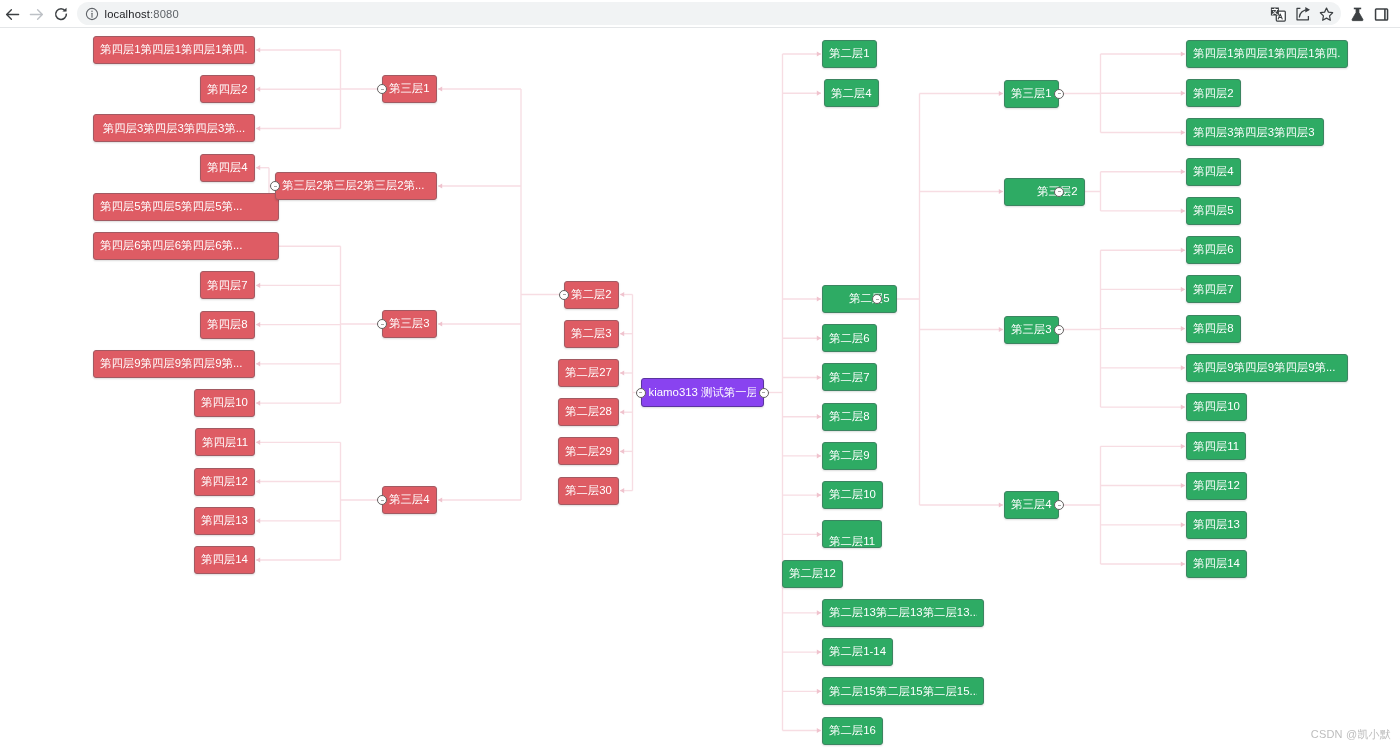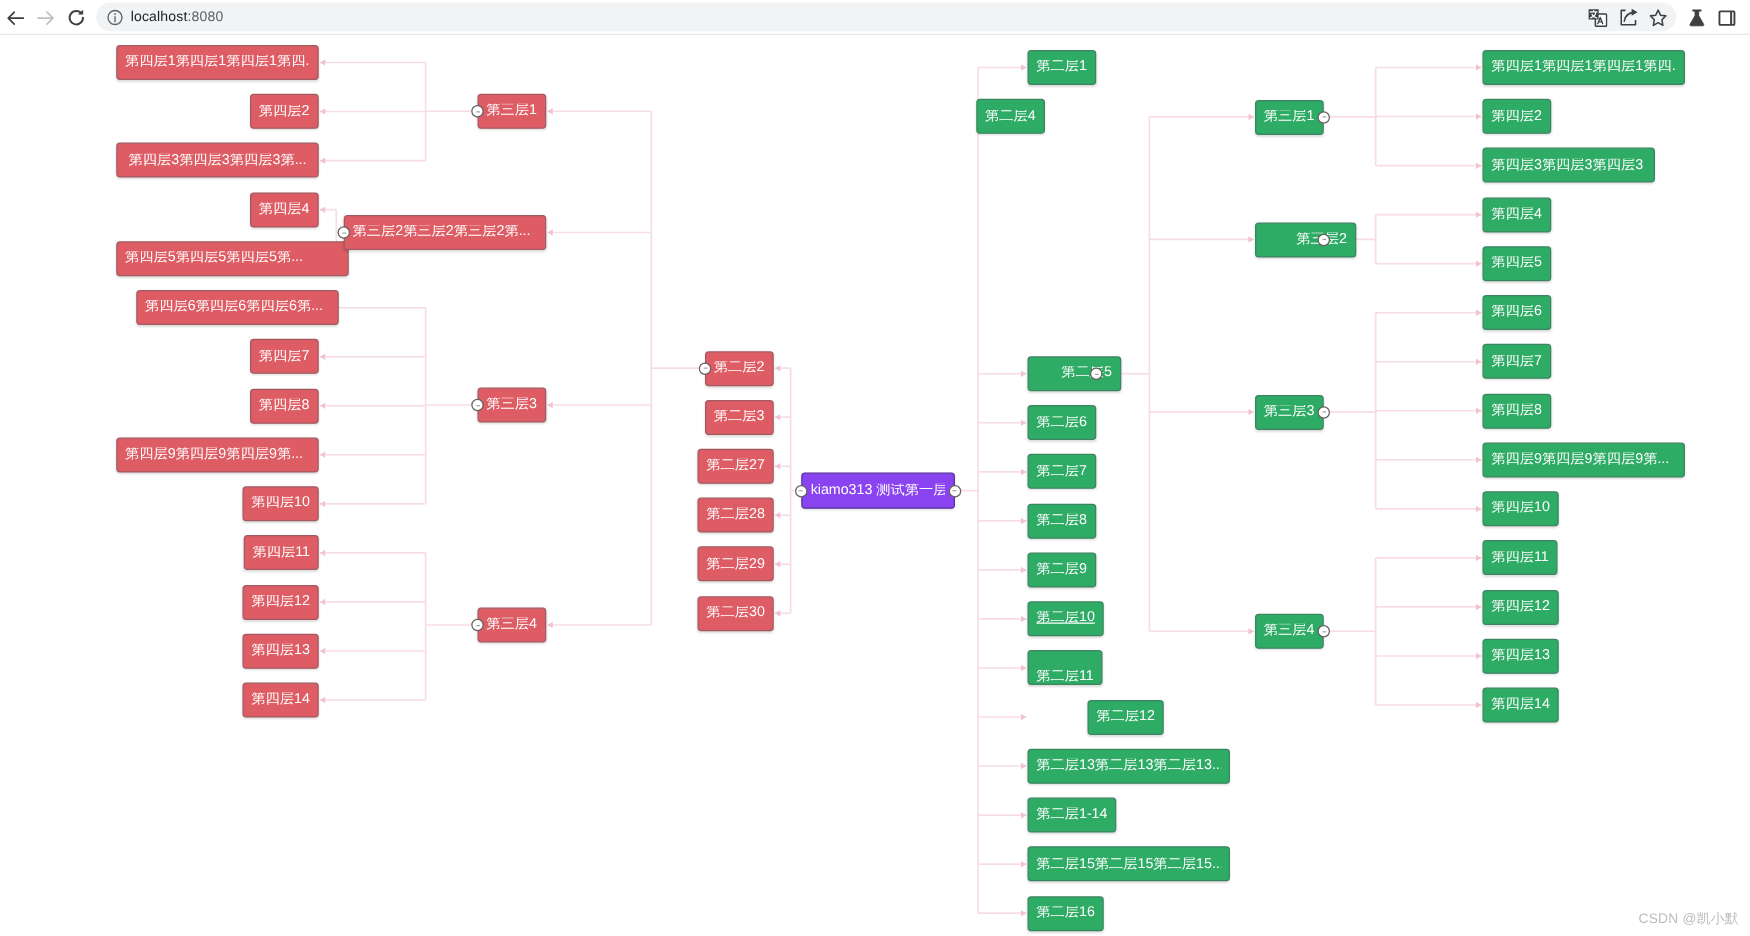--- a/index.html
+++ b/index.html
@@ -264,21 +264,21 @@
       </div>
       <div class="node red fixed" style="width: 162px; top: 86.46px; left: 93px; justify-content: center;">
         <span class="nlabel">第四层3第四层3第四层3第...</span>
       </div>
       <div class="node red" style="top: 125.69px; left: 200px;">
         <span class="nlabel">第四层4</span>
       </div>
       <div class="node red fixed" style="width: 186px; top: 164.92px; left: 93px;">
         <span class="nlabel">第四层5第四层5第四层5第...</span>
       </div>
-      <div class="node red fixed" style="width: 162px; top: 204.15px; left: 93px; margin-left: 16px;">
+      <div class="node red fixed" style="width: 186px; top: 204.15px; left: 93px;">
         <span class="nlabel">第四层6第四层6第四层6第...</span>
       </div>
       <div class="node red" style="top: 243.38px; left: 200px;">
         <span class="nlabel">第四层7</span>
       </div>
       <div class="node red" style="top: 282.61px; left: 200px;">
         <span class="nlabel">第四层8</span>
       </div>
       <div class="node red fixed" style="width: 162px; top: 321.84px; left: 93px;">
         <span class="nlabel">第四层9第四层9第四层9第...</span>
@@ -342,45 +342,45 @@
       </div>
       <div class="cbtn" style="left: 559.2px; top: 261.5px;">
         <i></i>
       </div>
       <div class="cbtn" style="left: 635.7px; top: 359.5px;">
         <i></i>
       </div>
       <div class="node green" style="top: 12px; left: 822px;">
         <span class="nlabel">第二层1</span>
       </div>
-      <div class="node green" style="top: 51.23px; left: 781px; text-align: center;">
+      <div class="node green" style="top: 51.23px; left: 824px; text-align: center;">
         <span class="nlabel">第二层4</span>
       </div>
       <div class="node green" style="top: 257px; left: 822px; padding-left: 26px;">
         <span class="nlabel">第二层5</span>
       </div>
       <div class="node green" style="top: 296.23px; left: 822px;">
         <span class="nlabel">第二层6</span>
       </div>
       <div class="node green" style="top: 335.46px; left: 822px;">
         <span class="nlabel">第二层7</span>
       </div>
       <div class="node green" style="top: 374.69px; left: 822px;">
         <span class="nlabel">第二层8</span>
       </div>
       <div class="node green" style="top: 413.92px; left: 822px;">
         <span class="nlabel">第二层9</span>
       </div>
-      <div class="node green" style="top: 453.15px; left: 822px; text-decoration: underline;">
+      <div class="node green" style="top: 453.15px; left: 822px;">
         <span class="nlabel">第二层10</span>
       </div>
       <div class="node green" style="top: 492.38px; left: 822px; align-items: flex-end;">
         <span class="nlabel">第二层11</span>
       </div>
-      <div class="node green" style="top: 531.61px; left: 870px;">
+      <div class="node green" style="top: 531.61px; left: 782px;">
         <span class="nlabel">第二层12</span>
       </div>
       <div class="node green fixed" style="width: 162px; top: 570.84px; left: 822px;">
         <span class="nlabel">第二层13第二层13第二层13...</span>
       </div>
       <div class="node green" style="top: 610.07px; left: 822px;">
         <span class="nlabel">第二层1-14</span>
       </div>
       <div class="node green fixed" style="width: 162px; top: 649.3px; left: 822px;">
         <span class="nlabel">第二层15第二层15第二层15...</span>

